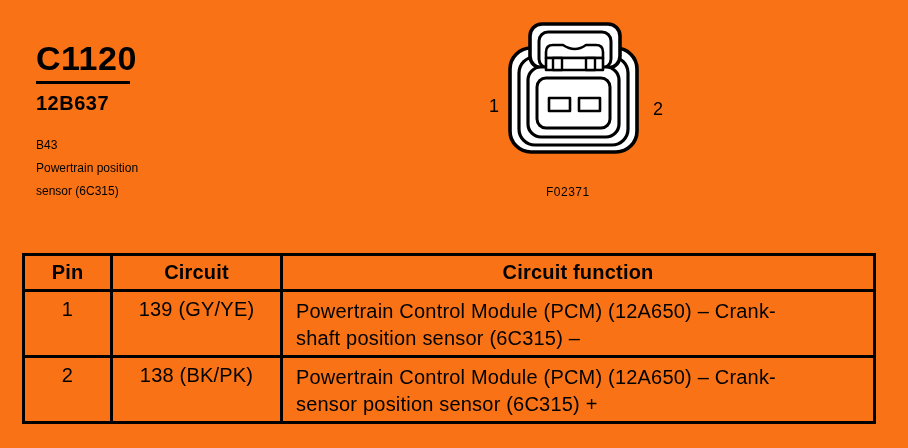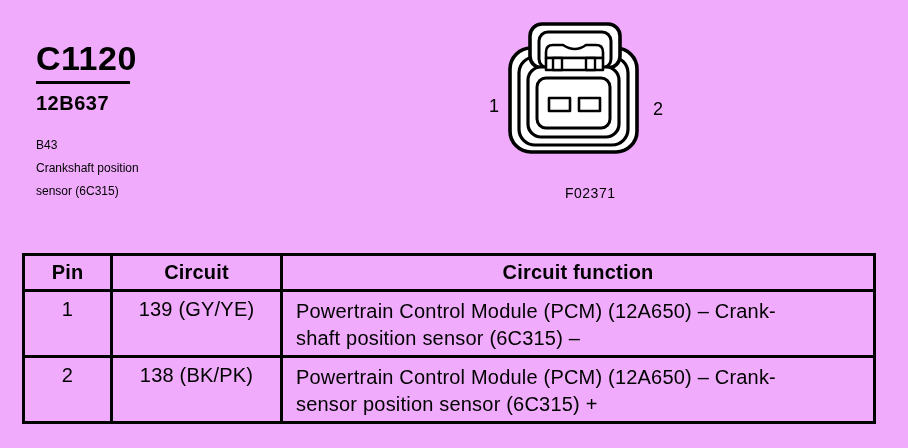--- a/index.html
+++ b/index.html
@@ -5,40 +5,40 @@
   * { margin: 0; padding: 0; box-sizing: border-box; }
   html, body { background: #ffffff; }
   body {
     width: 908px; height: 448px;
     position: relative;
     overflow: hidden;
     font-family: "Liberation Sans", "DejaVu Sans", sans-serif;
     color: #000;
     -webkit-font-smoothing: antialiased;
   }
-  .sheet { position: absolute; inset: 0; background: #f0abfc; }
+  .sheet { position: absolute; inset: 0; background: #f97316; }
 
   
   .id-block { position: absolute; left: 36px; top: 38px; }
   .connector-id {
     font-size: 34px; font-weight: bold; letter-spacing: 0.5px; line-height: 1.2;
   }
   .id-rule { width: 94px; height: 3px; background: #000; margin-top: 2px; }
   .part-number {
     font-size: 20px; font-weight: bold; letter-spacing: 0.5px; margin-top: 7px; line-height: 1.2;
   }
   .loc-desc { margin-top: 19px; font-size: 12px; line-height: 23px; }
 
   
   .connector-figure { position: absolute; left: 475px; top: 18px; width: 200px; height: 195px; }
   .connector-figure svg { position: absolute; left: 0; top: 0; }
   .pin-num { position: absolute; font-size: 18px; line-height: 18px; }
   .pin-num.left  { left: 14px;  top: 79px; }
   .pin-num.right { left: 178px; top: 82px; }
-  .figure-code { position: absolute; left: 71px; top: 167px; font-size: 14px; letter-spacing: 0.5px; margin-left: 19px; }
+  .figure-code { position: absolute; left: 71px; top: 167px; font-size: 12px; letter-spacing: 0.5px; }
 
   
   table.pinout {
     position: absolute; left: 22px; top: 253px;
     width: 854px;
     border-collapse: collapse; table-layout: fixed;
     border: 3px solid #f9a8d4;
     font-size: 20px; letter-spacing: 0.2px;
   }
   table.pinout col.c-pin     { width: 88px; }
@@ -56,21 +56,21 @@
 <body>
 
 <div class="sheet">
 
   <div class="id-block">
     <div class="connector-id">C1120</div>
     <div class="id-rule"></div>
     <div class="part-number">12B637</div>
     <div class="loc-desc">
       <div>B43</div>
-      <div>Crankshaft position</div>
+      <div>Powertrain position</div>
       <div>sensor (6C315)</div>
     </div>
   </div>
 
   <figure class="connector-figure">
     <svg width="200" height="145" viewBox="0 0 200 145">
       <g fill="#ffffff" stroke="#000000" stroke-linejoin="round">
 
         <rect x="35" y="30" width="127" height="104" rx="21" stroke-width="3.6"></rect>
 

